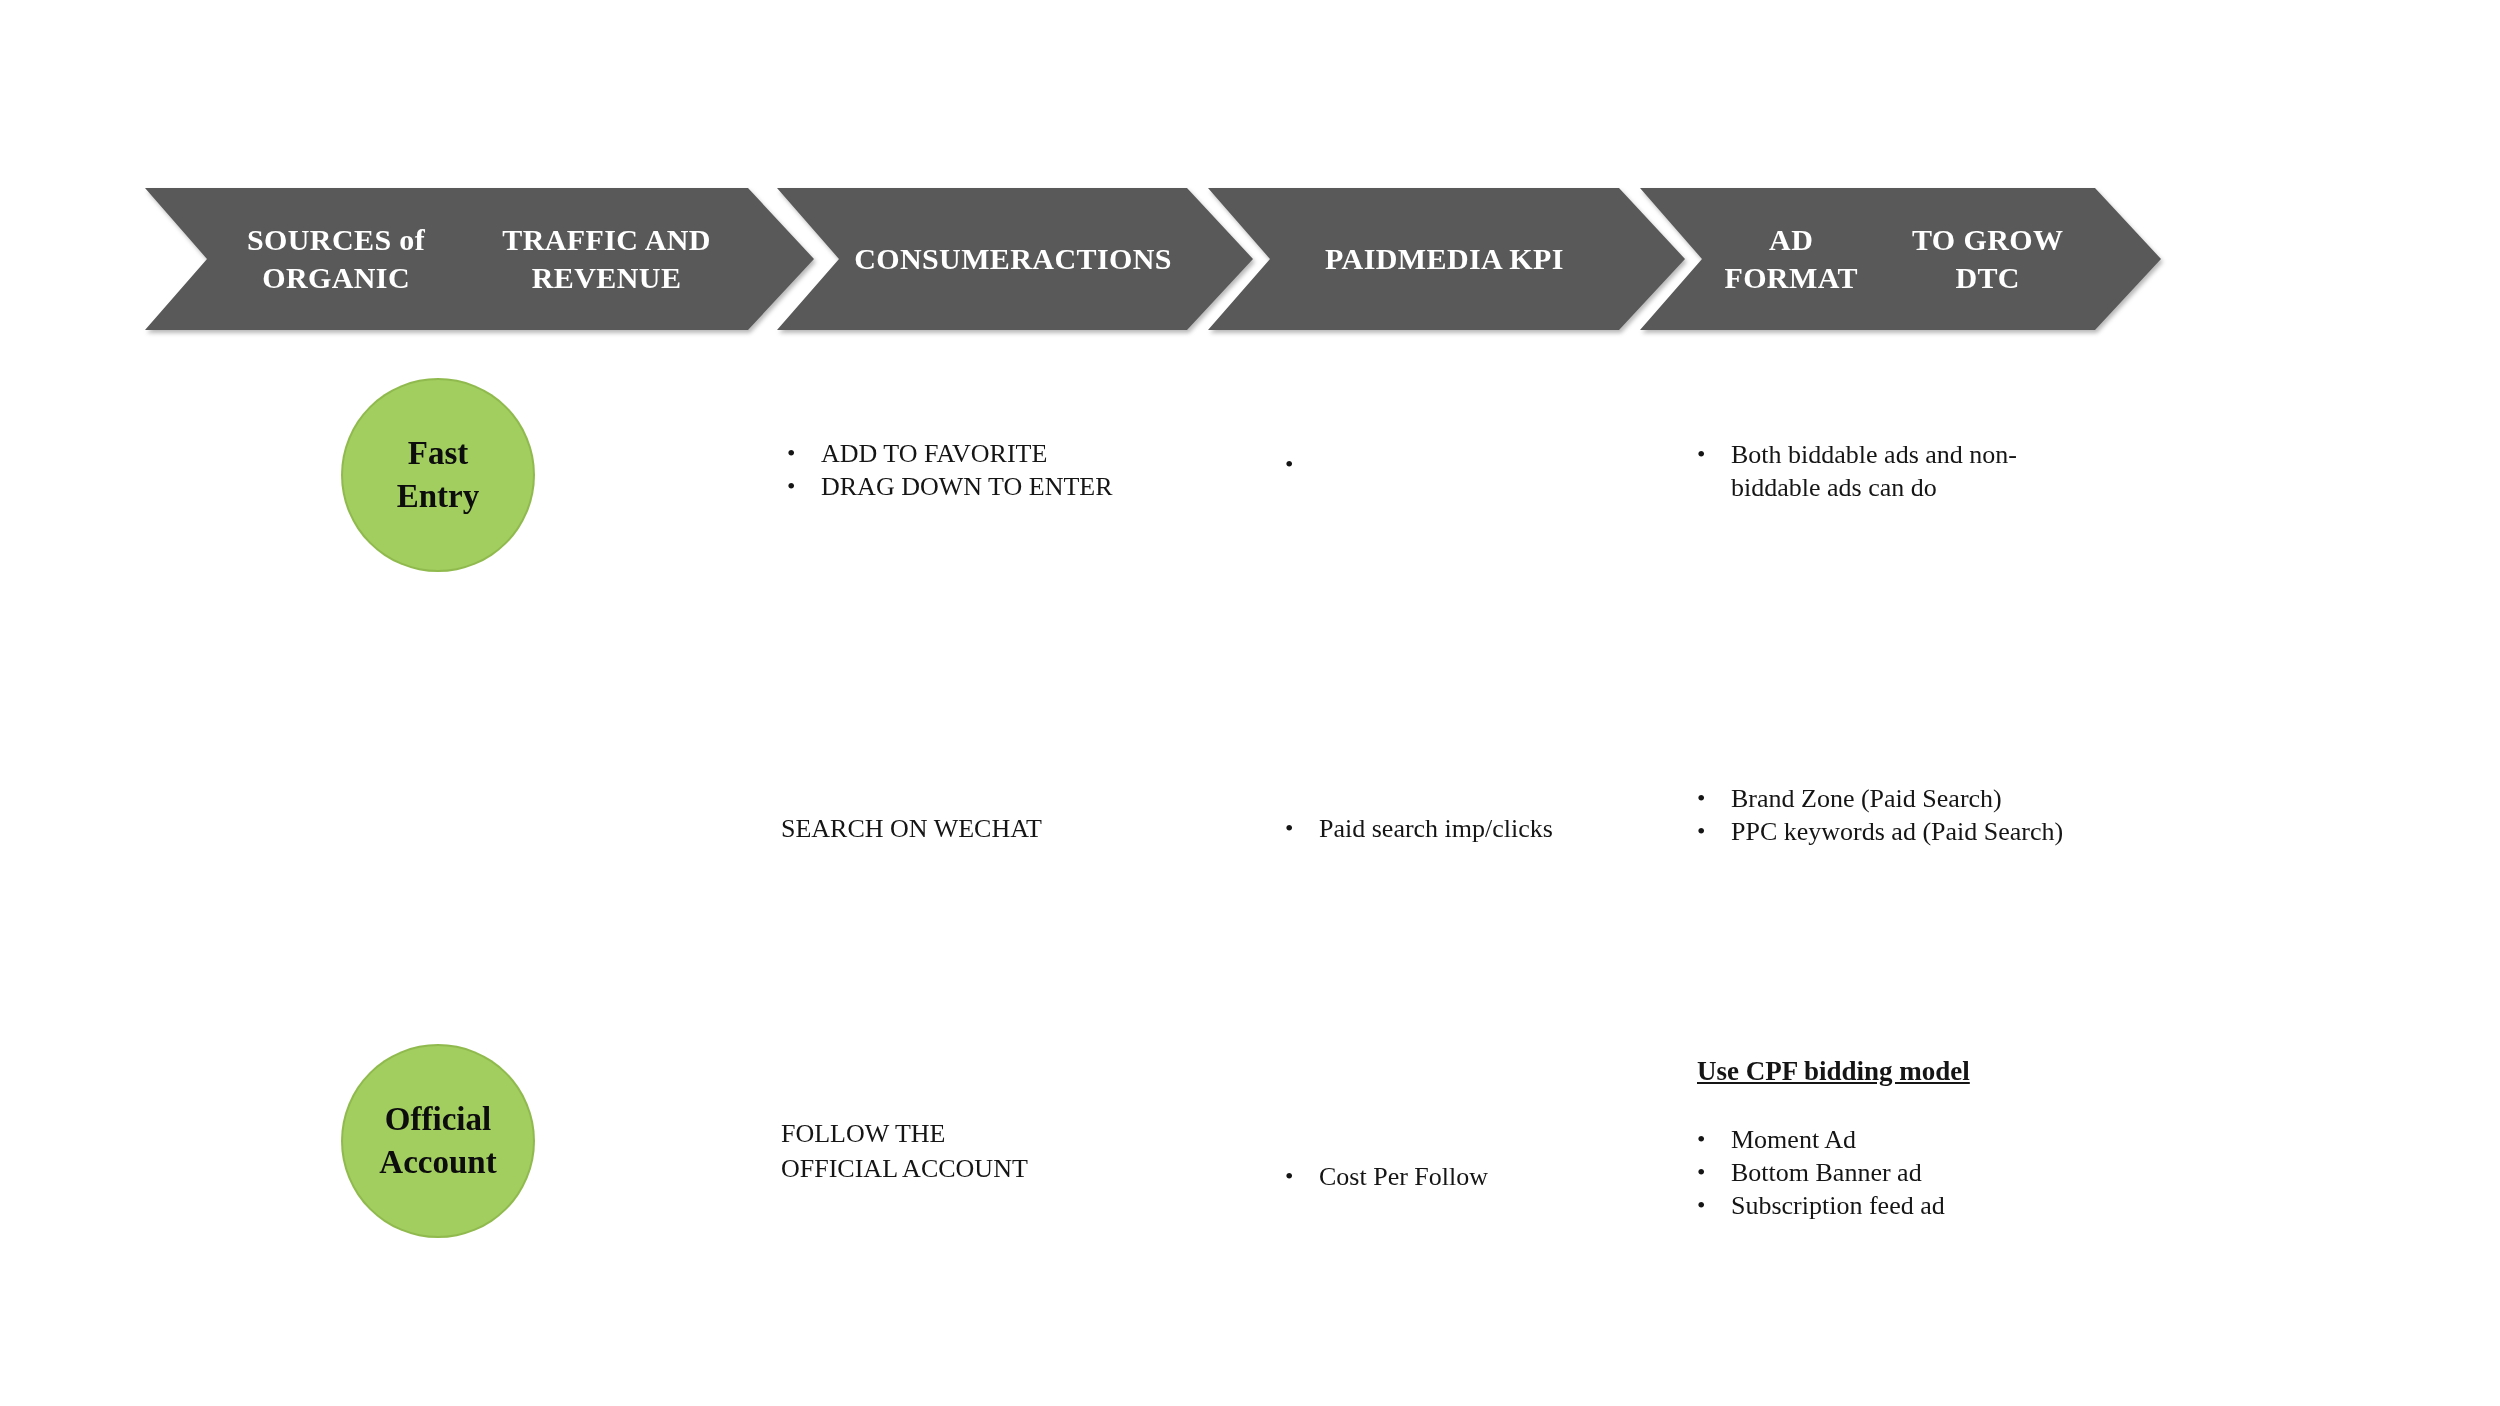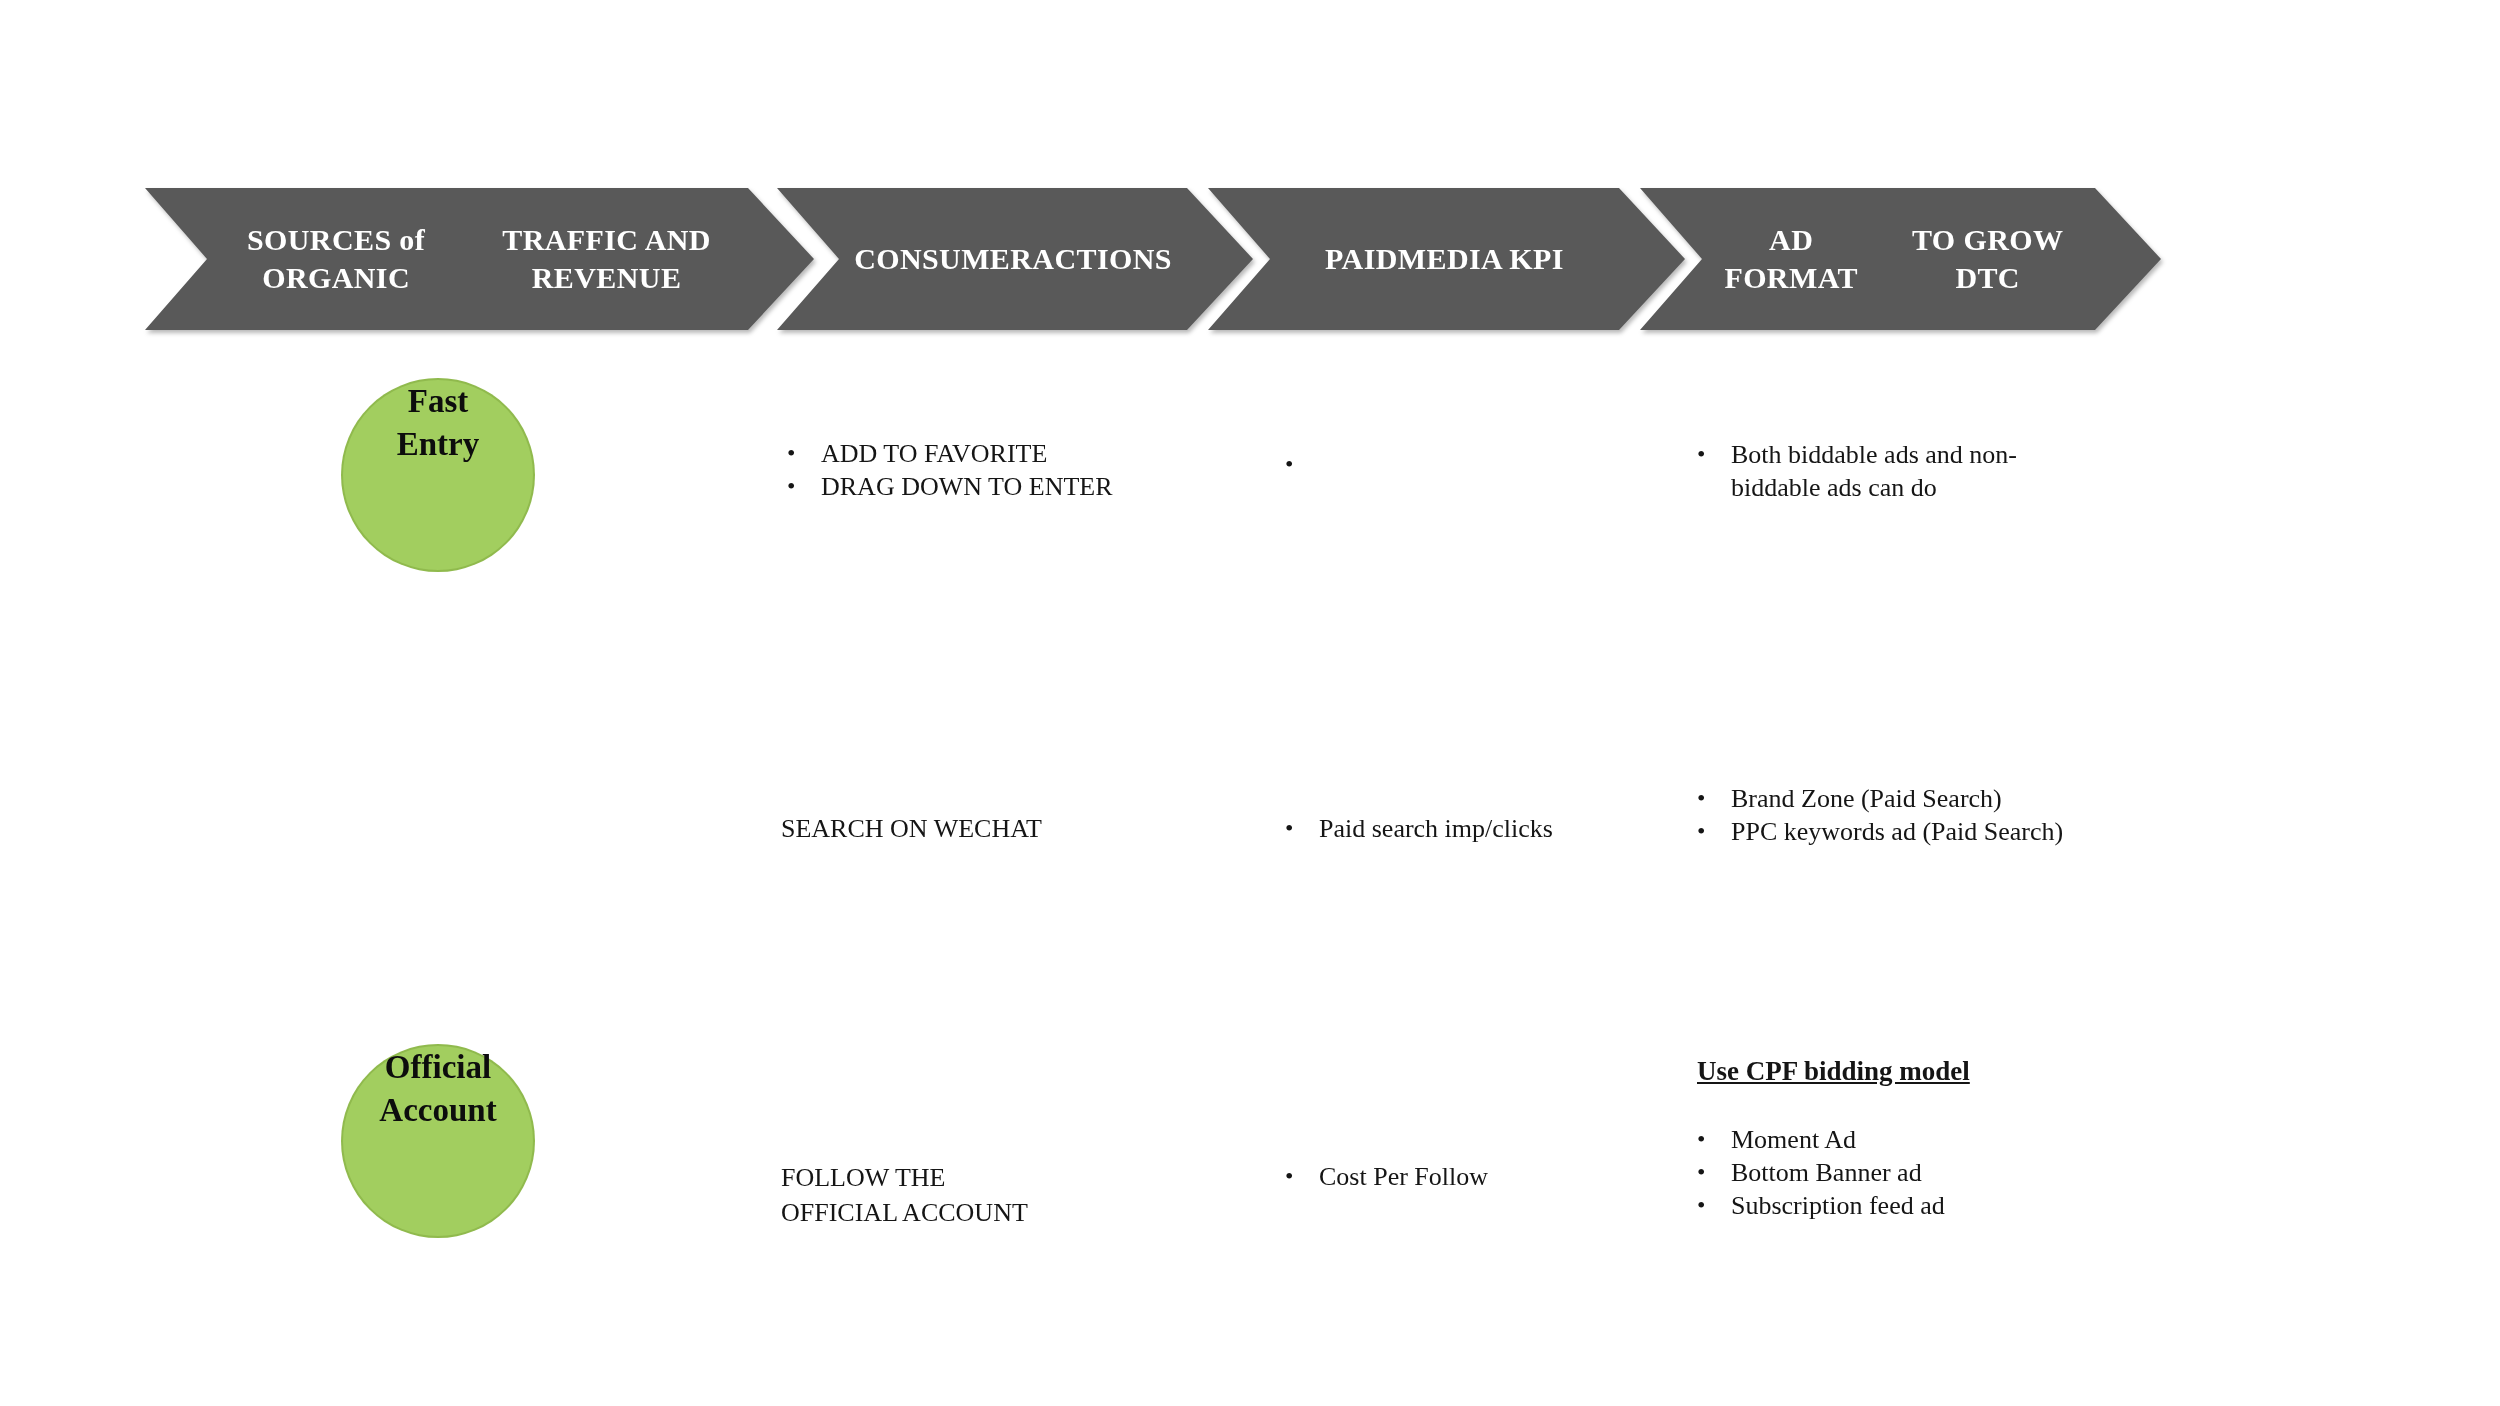--- a/index.html
+++ b/index.html
@@ -51,20 +51,21 @@
   .circle {
     position: absolute;
     left: 341px;
     width: 194px;
     height: 194px;
     border-radius: 50%;
     background: #a2ce5f;
     border: 2px solid rgba(125, 165, 60, 0.5);
     box-sizing: border-box;
     display: flex;
+    align-items: center;
     justify-content: center;
     text-align: center;
   }
   .circle .circle-label {
     width: 142px;
     font-weight: bold;
     font-size: 33px;
     line-height: 43px;
     color: #0d0d0d;
   }
@@ -93,21 +94,21 @@
 
   
   #r1-actions { left: 787px;  top: 437px; width: 440px; }
   #r1-kpi     { left: 1285px; top: 448px; width: 252px; }
   #r1-adf     { left: 1697px; top: 438px; width: 392px; }
   
   #r2-actions { left: 781px;  top: 812px; width: 360px; }
   #r2-kpi     { left: 1285px; top: 812px; width: 360px; }
   #r2-adf     { left: 1697px; top: 782px; width: 440px; }
   
-  #r3-actions { left: 781px;  top: 1160px; width: 272px; line-height: 35px; }
+  #r3-actions { left: 781px;  top: 1116px; width: 272px; line-height: 35px; }
   #r3-kpi     { left: 1285px; top: 1160px; width: 360px; }
   #r3-adf-head{ left: 1697px; top: 1055px; width: 440px; }
   #r3-adf     { left: 1697px; top: 1123px; width: 440px; }
 </style>
 </head>
 <body>
 
 <div class="canvas">
 
   <div class="arrow-wrap" id="arrow-1">

